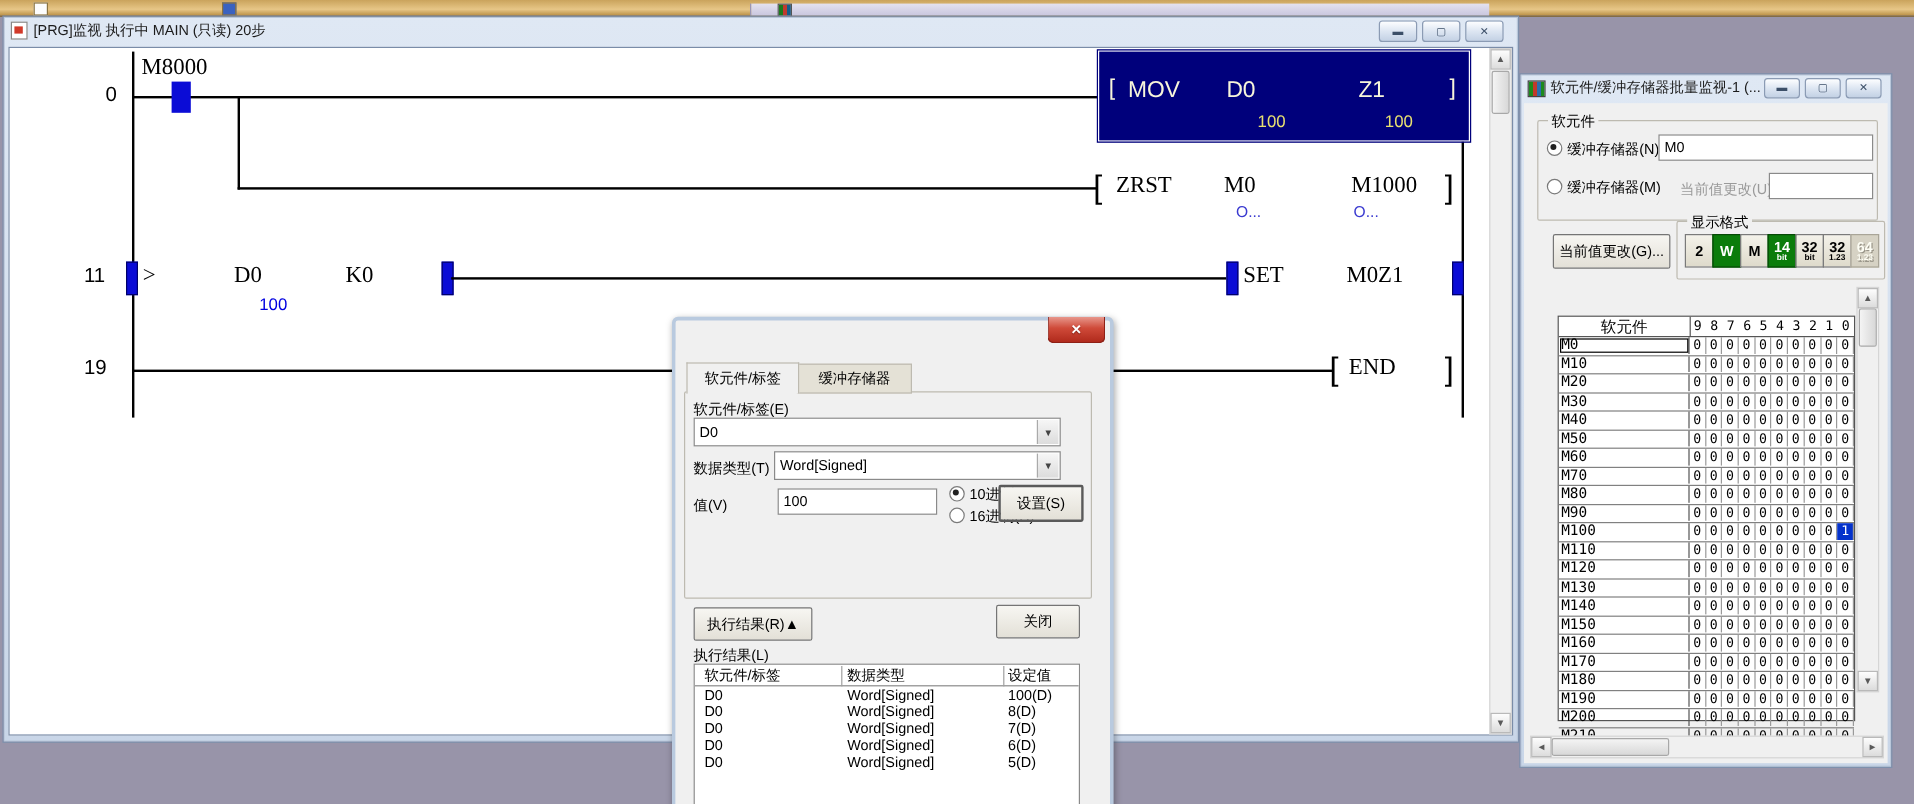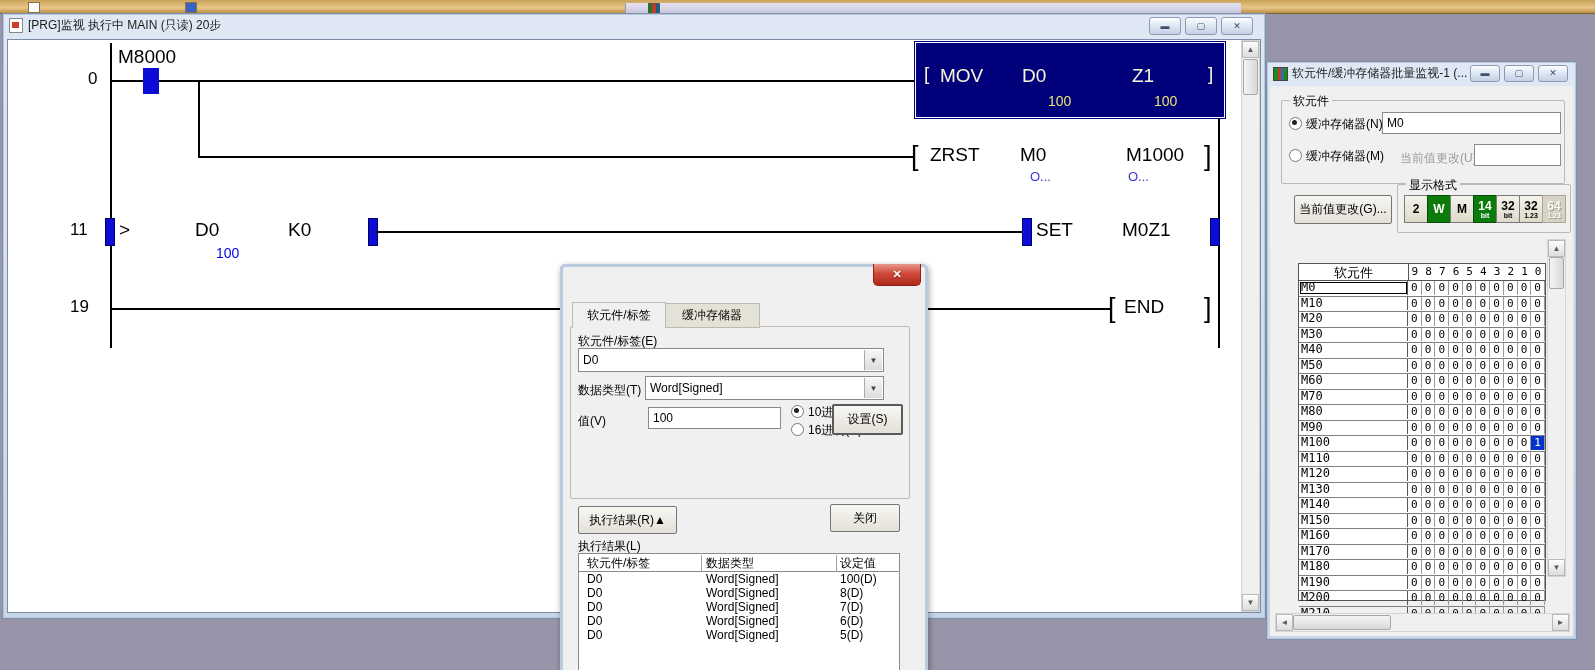--- a/index.html
+++ b/index.html
@@ -16,21 +16,21 @@
   .titlebar{position:absolute;left:0;top:0;right:0;height:23px;display:flex;align-items:center;padding-left:6px;font-size:12px;color:#1c1c1c;}
   .wbtns{position:absolute;top:3px;display:flex;gap:4px;}
   .wbtn{width:30px;height:16px;border:1px solid #8b9bb4;border-radius:3px;background:linear-gradient(#fdfeff,#dde6f2 50%,#c3d1e4);display:flex;align-items:center;justify-content:center;font-size:9px;color:#3c4f68;}
   .wbtn span{line-height:9px;}
   
   .ladder-win{left:2px;top:13px;width:1262px;height:604px;}
   .ladder-content{position:absolute;left:4px;top:25px;width:1252px;height:572px;background:#ffffff;border:1px solid #7a8ca8;}
   .wire{position:absolute;height:2px;background:#000;}
   .vwire{position:absolute;width:2px;background:#000;}
   .stepnum{position:absolute;font-size:17px;color:#000;}
-  .ltxt{position:absolute;font-size:19px;color:#000;white-space:nowrap;}
+  .ltxt{position:absolute;font-size:19px;color:#000;white-space:nowrap;font-family:Liberation Serif, serif;}
   .brkt{position:absolute;font-size:27px;line-height:26px;color:#000;font-weight:400;}
   .valblue{position:absolute;font-size:14px;color:#0000e0;}
   .contact{position:absolute;width:16px;height:26px;background:#0b0cd6;}
   .bbr{position:absolute;width:8px;height:26px;background:#0b0cd6;border:1px solid #00006a;}
   .movblock{position:absolute;left:907px;top:2px;width:308px;height:74px;background:#00007b;border:1px solid #ffffff;outline:1px solid #00007b;}
   .mov-t{position:absolute;font-size:19px;color:#f7f5da;white-space:nowrap;}
   .mov-v{position:absolute;font-size:14px;color:#e8e070;}
   .ocmt{position:absolute;font-size:13px;color:#3a3ad0;}
   
   .sb-v{position:absolute;width:17px;background:#f0f0f0;border:1px solid #d5d5d5;}

